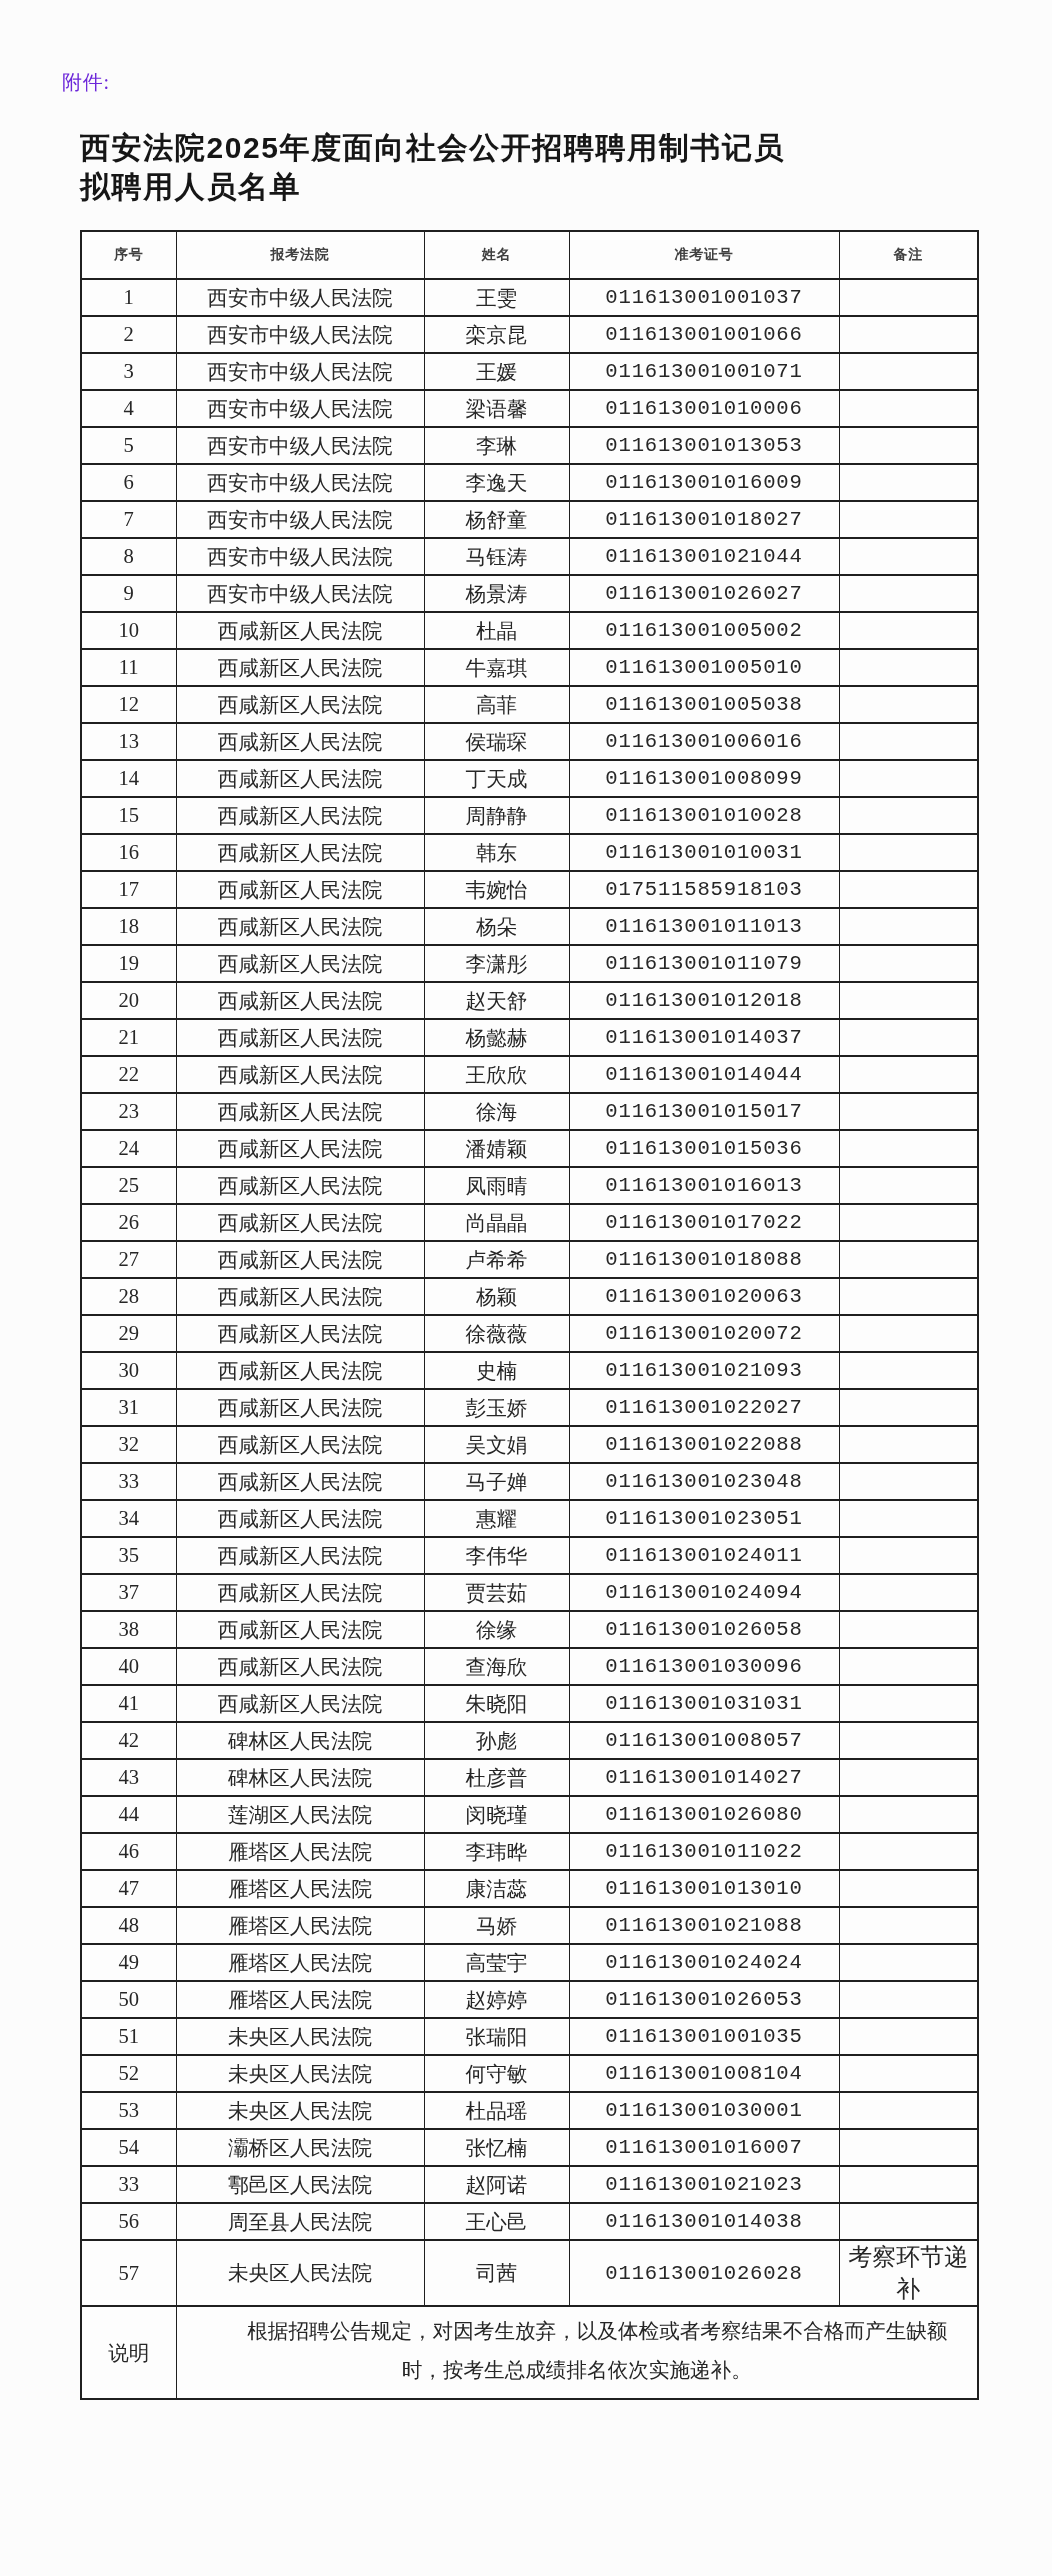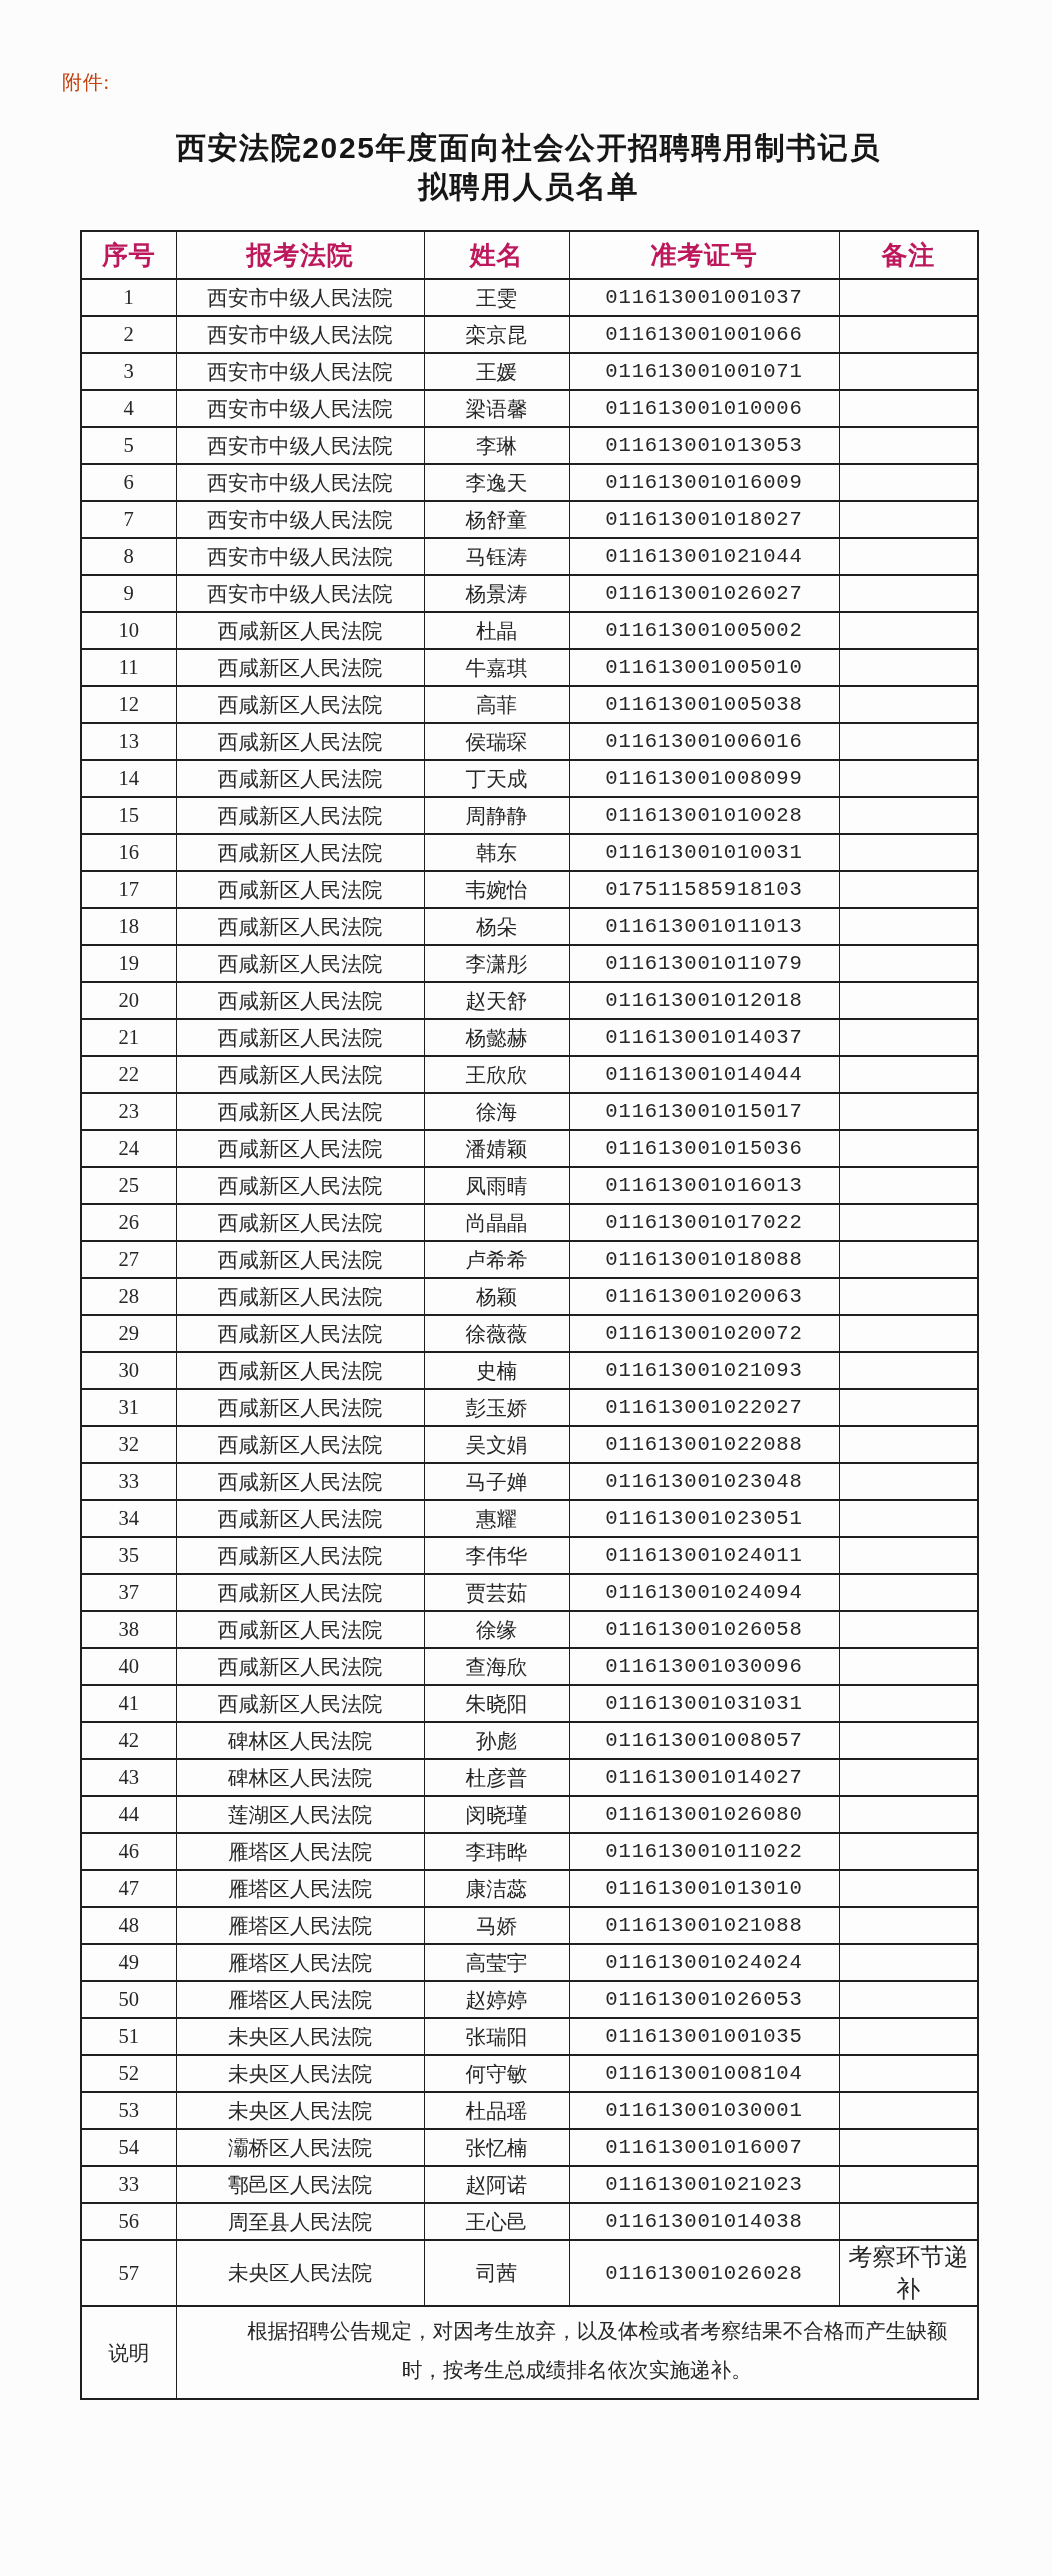--- a/index.html
+++ b/index.html
@@ -12,28 +12,28 @@
     font-family: "Liberation Serif", "DejaVu Serif", serif;
     color: #222222;
     overflow: hidden;
   }
   .attachment {
     position: absolute;
     left: 62px;
     top: 69px;
     font-size: 20px;
     letter-spacing: 0.8px;
-    color: #c2410c;
+    color: #6d28d9;
   }
   .doc-title {
     position: absolute;
     left: 80px;
     top: 128px;
     width: 897px;
-    text-align: center;
+    text-align: left;
     font-family: "Liberation Sans", "DejaVu Sans", sans-serif;
     font-weight: 700;
     font-size: 30px;
     line-height: 39px;
     letter-spacing: 1.6px;
     color: #161616;
   }
   table.roster {
     position: absolute;
     left: 80px;
@@ -49,24 +49,24 @@
   table.roster td, table.roster th {
     border-top-width: 2.5px;
     border-bottom-width: 2.5px;
     text-align: center;
     vertical-align: middle;
     overflow: hidden;
   }
   table.roster { border-width: 2.5px; }
   thead tr { height: 48px; }
   thead th {
-    font-size: 26px;
+    font-size: 14px;
     font-weight: 700;
     letter-spacing: 0.8px;
-    color: #be185d;
+    color: #404040;
   }
   tbody tr { height: 37px; }
   tbody td {
     font-size: 20.6px;
     color: #262626;
   }
   td.ticket {
     font-family: Liberation Mono, monospace;
     letter-spacing: 0.8px;
   }

